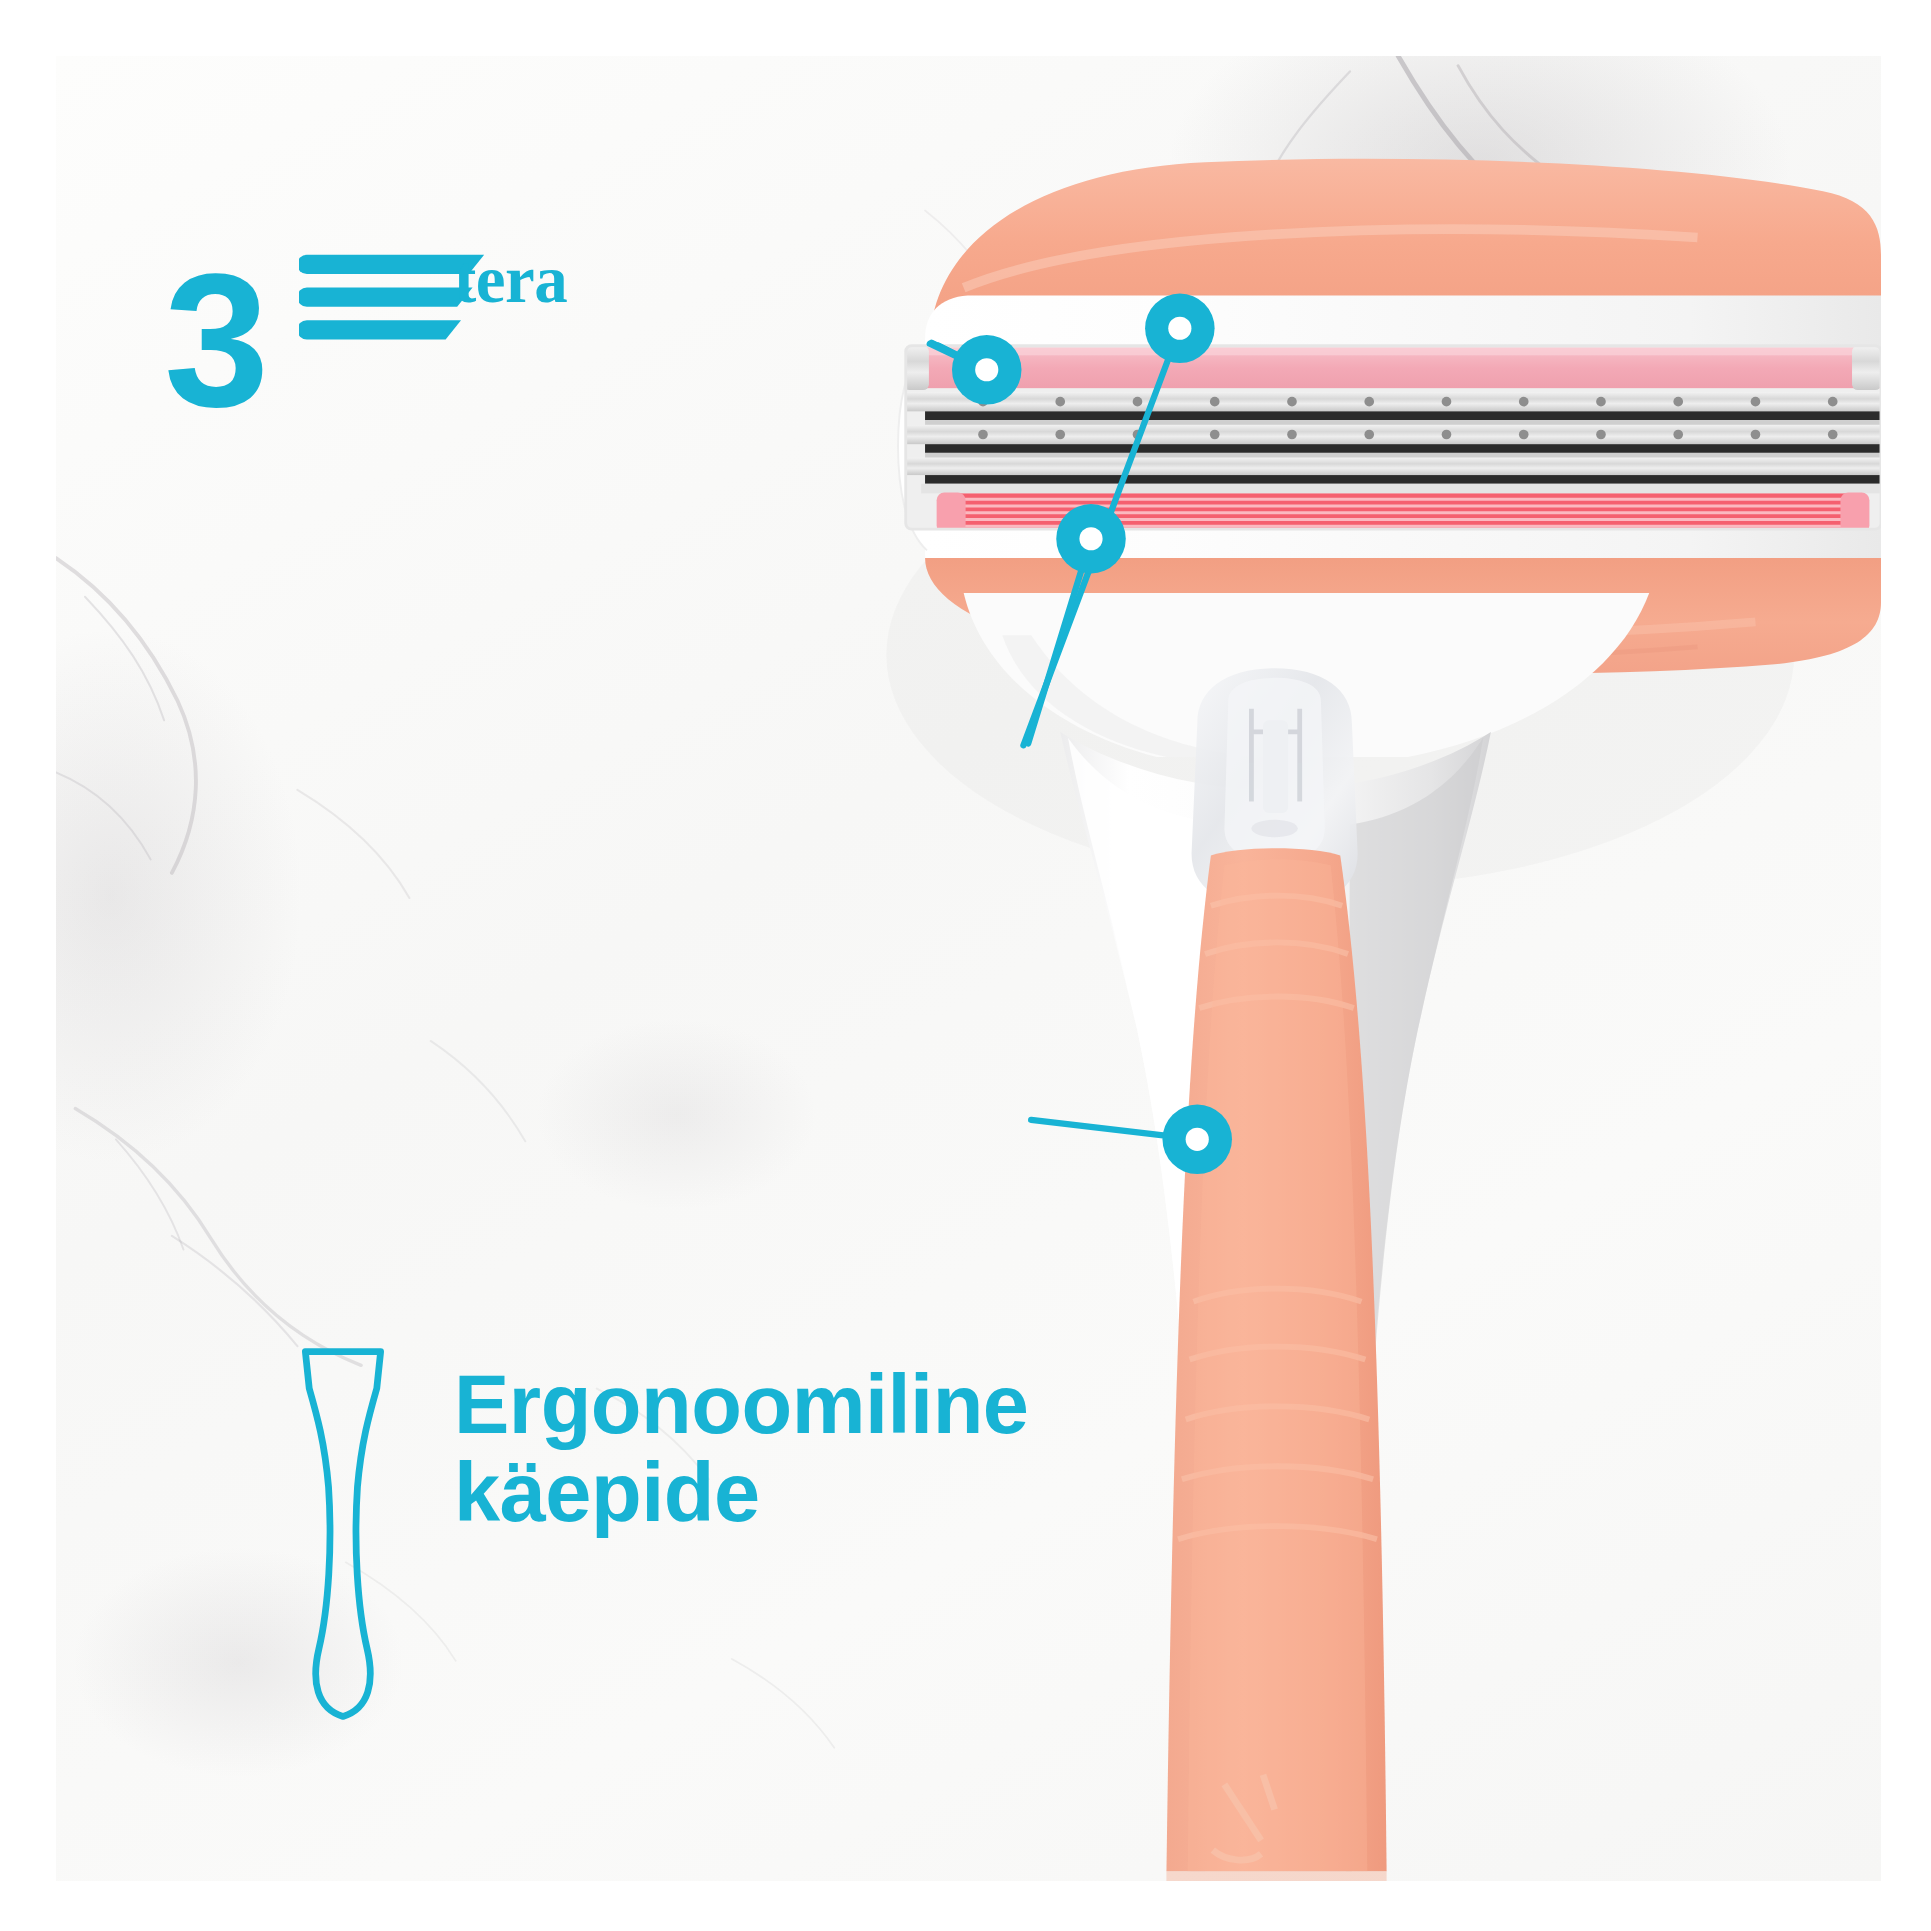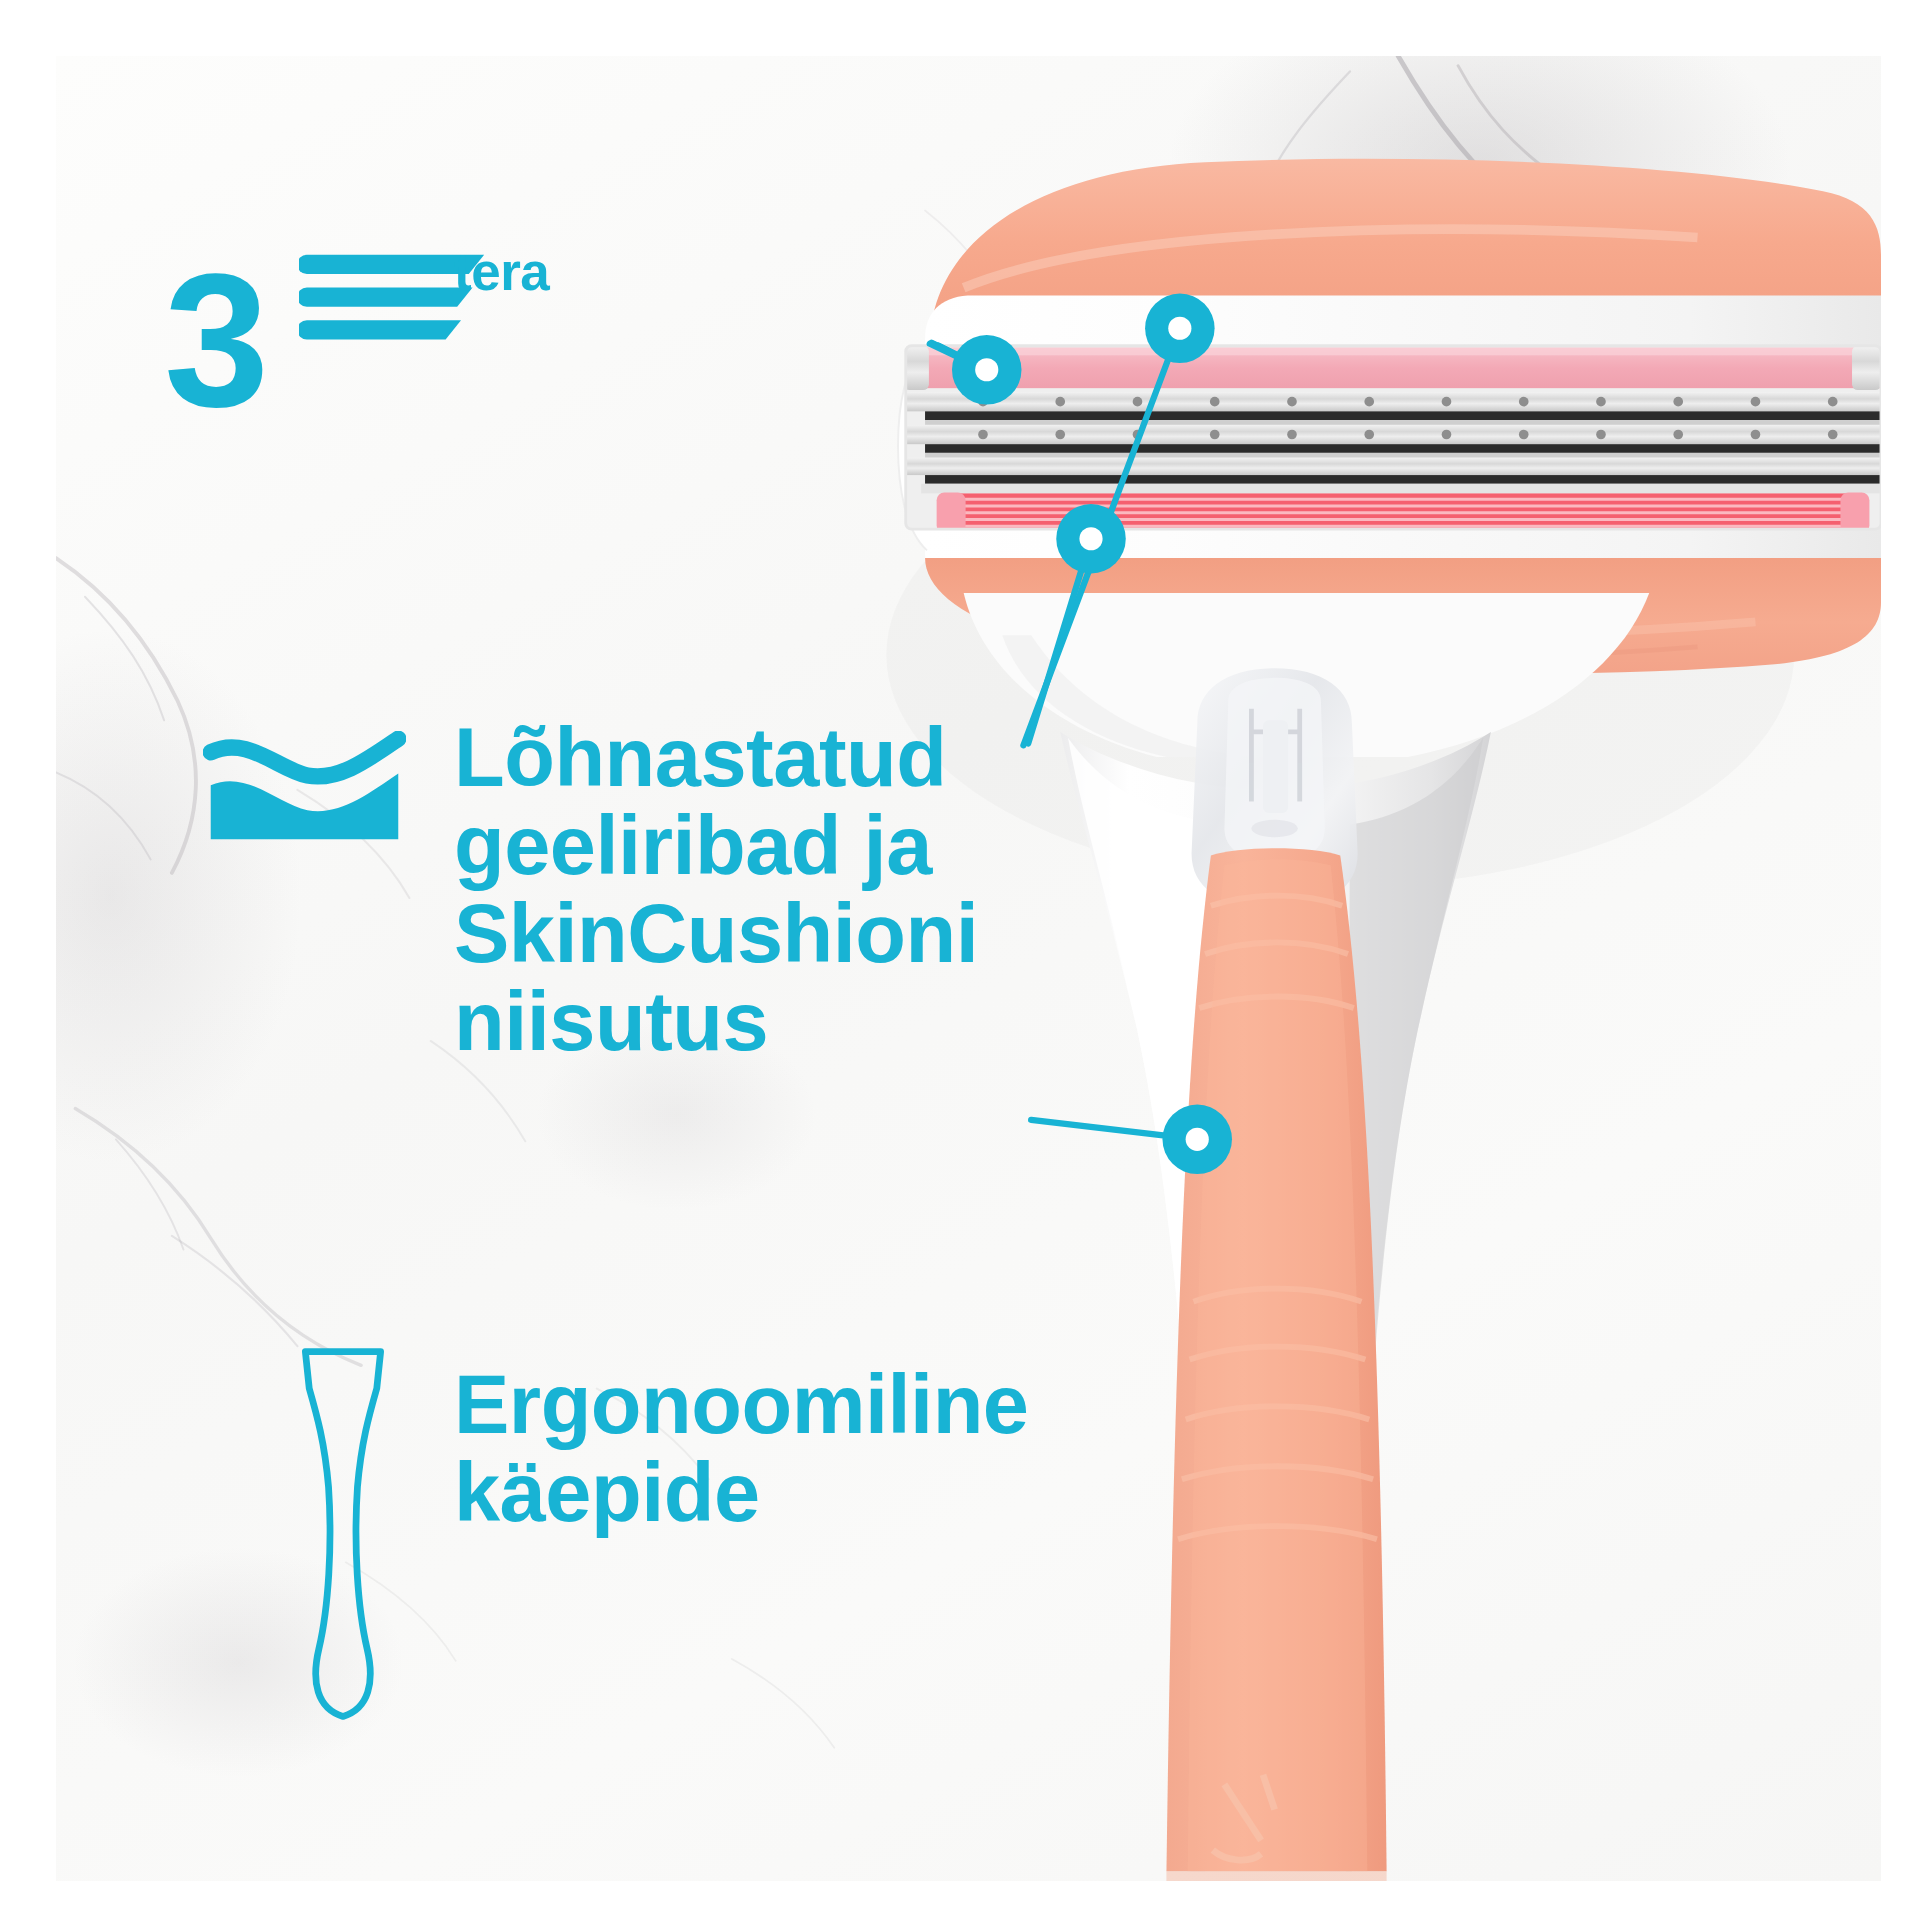--- a/index.html
+++ b/index.html
@@ -40,21 +40,21 @@
   .feature{position:absolute;}
   .f-icon{position:absolute;}
   .f-text{
     position:absolute;
     color:#18b3d4;
     font-weight:700;
     letter-spacing:-0.5px;
     line-height:1.06;
     white-space:pre-line;
   }
-  #f1 .f-text{font-size:53px;}
+  #f1 .f-text{font-size:67px;font-family:Liberation Serif, serif;}
   #f2 .f-text{font-size:83px;}
   #f3 .f-text{font-size:83px;margin-top:6px;}
   .num3{
     position:absolute;
     color:#18b3d4;
     font-size:189px;
     font-weight:700;
     line-height:1;
     letter-spacing:-5.8px;
   }
@@ -350,33 +350,20 @@
 
     <svg class="f-icon" style="left:135px;top:15.4px;width:193px;height:106px" viewBox="0 0 200 110">
       <path d="M8 8 H192 L176 28 H8 A10 10 0 0 1 8 8 Z" fill="#18b3d4"></path>
       <path d="M8 42 H180 L164 62 H8 A10 10 0 0 1 8 42 Z" fill="#18b3d4"></path>
       <path d="M8 76 H168 L152 96 H8 A10 10 0 0 1 8 76 Z" fill="#18b3d4"></path>
     </svg>
 
     <span class="f-text" style="left:290px;top:11.6px">tera</span>
   </div>
 
-  <div class="feature" id="f2" style="left:164px;top:714px;width:792px;height:406px">
-
-    <svg class="f-icon" style="left:39px;top:17.4px;width:203px;height:116px" viewBox="0 0 210 120">
-      <path d="M8 22 C46 4 78 40 108 46 C140 52 170 30 202 8" fill="none" stroke="#18b3d4" stroke-width="17" stroke-linecap="round"></path>
-      <path d="M8 56 L8 112 L202 112 L202 44
-               C170 66 140 88 108 82 C78 76 46 40 8 56 Z" fill="#18b3d4"></path>
-    </svg>
-
-    <span class="f-text" style="left:290px;top:0">Lõhnastatud
-geeliribad ja
-SkinCushioni
-niisutus</span>
-  </div>
 
   <div class="feature" id="f3" style="left:164px;top:1332px;width:792px;height:406px">
 
     <svg class="f-icon" style="left:116px;top:9.7px;width:126px;height:386px" viewBox="0 0 130 400">
       <path d="M26 10 L104 10 L100 48
                C92 76 84 104 80 150
                C76 210 80 276 90 318
                C98 352 92 380 65 388
                C38 380 32 352 40 318
                C50 276 54 210 50 150

